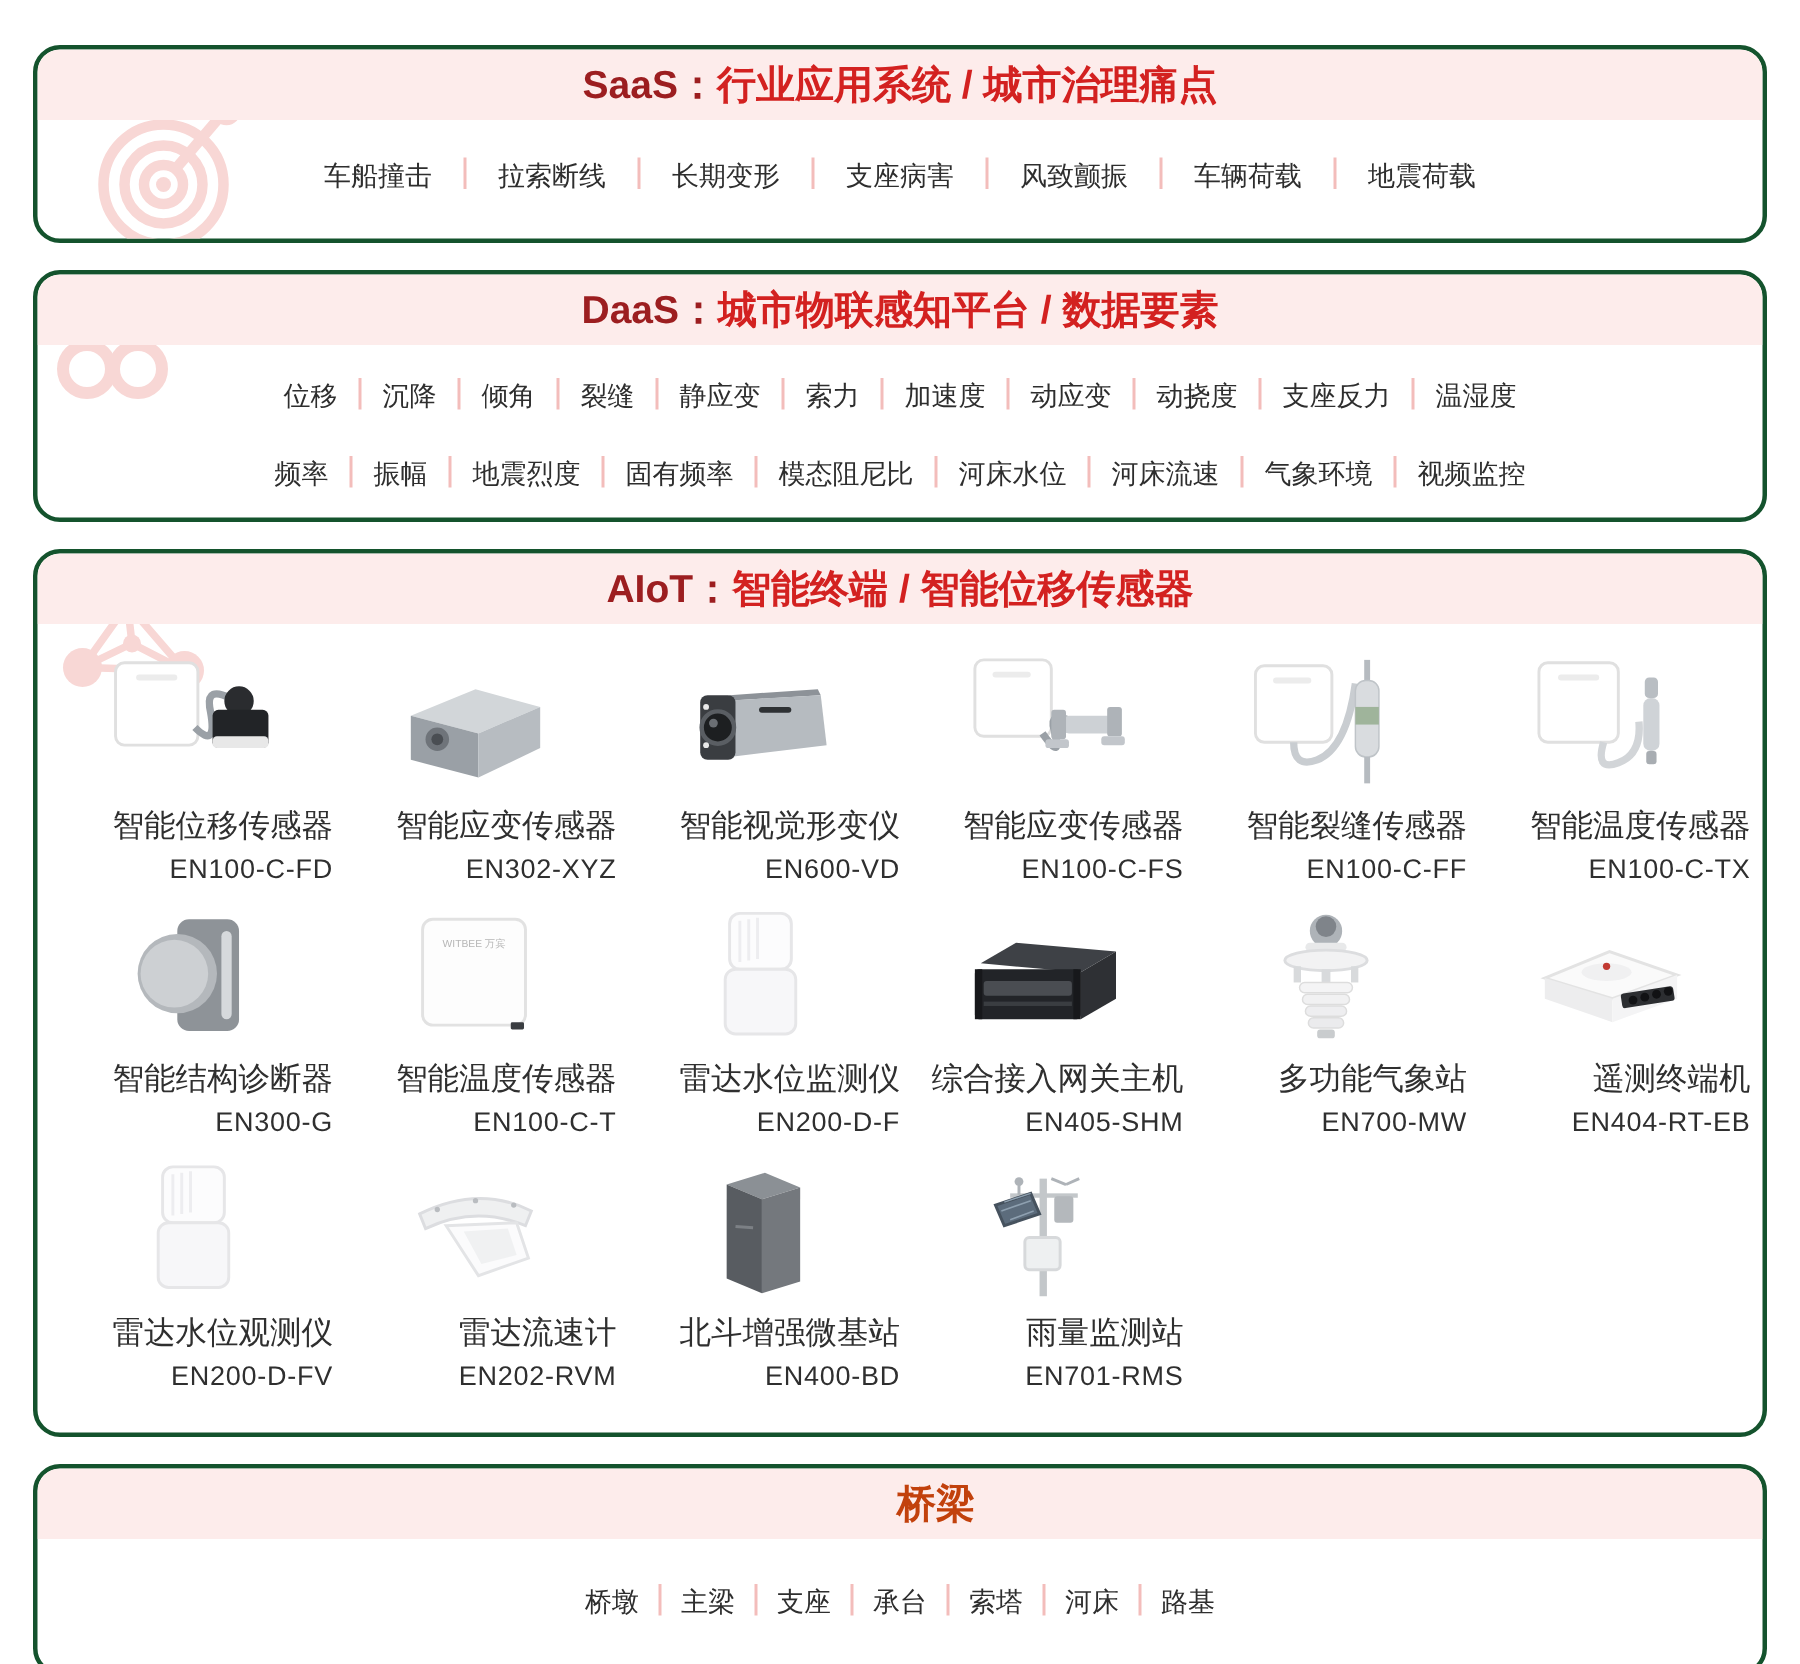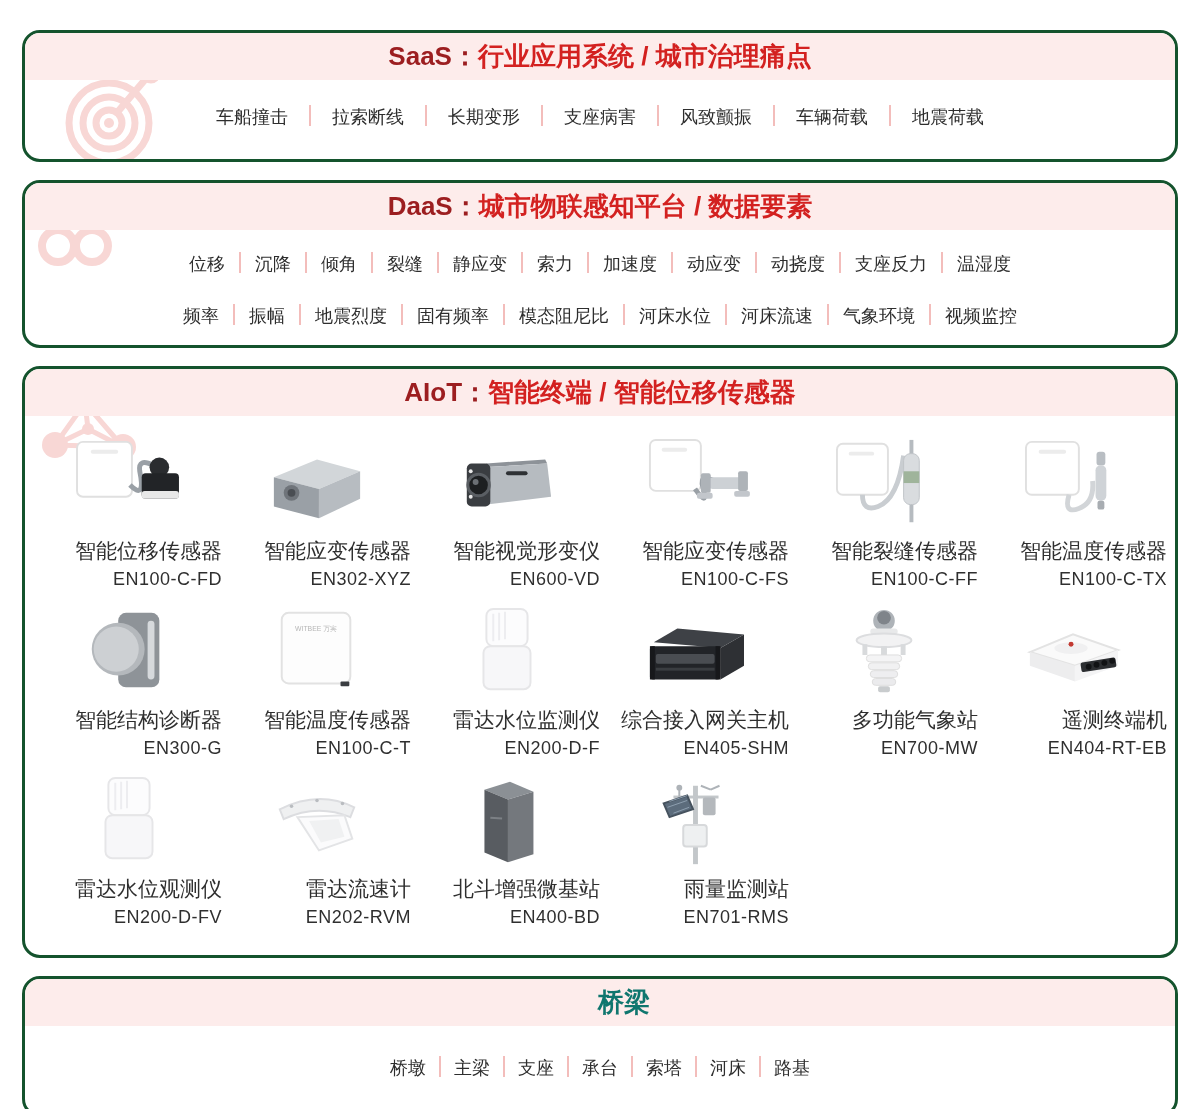--- a/index.html
+++ b/index.html
@@ -6,21 +6,21 @@
   html,body { background:#ffffff; }
   body { font-family:"Liberation Sans","DejaVu Sans",sans-serif; color:#2e2e2e; }
   .page { width:1200px; min-height:1109px; padding:30px 22px 16px; }
 
   .sec { position:relative; border:3px solid #14532d; border-radius:18px; background:#ffffff; overflow:hidden; }
   .sec + .sec { margin-top:18px; }
 
   .band { position:relative; z-index:1; background:#fdeceb; text-align:center; padding:9px 0 10px; font-size:26px; font-weight:bold; line-height:28px; }
   .tpre  { color:#9c1e20; }
   .trest { color:#d32120; }
-  .tsingle { color:#0f766e;margin-left:48px; }
+  .tsingle { color:#c2410c;margin-left:48px; }
 
   .wm { position:absolute; z-index:0; pointer-events:none; }
 
   .strip { position:relative; z-index:1; text-align:center; font-size:18px; line-height:26px; }
   .strip .it { display:inline-block; white-space:nowrap; color:#2e2e2e; }
   .strip .it:not(:first-child)::before {
     content:""; display:inline-block; width:2px; height:21px; background:#f3bdbb;
     vertical-align:-3px;
   }
   .strip-wide .it:not(:first-child)::before { margin:0 21px; }

